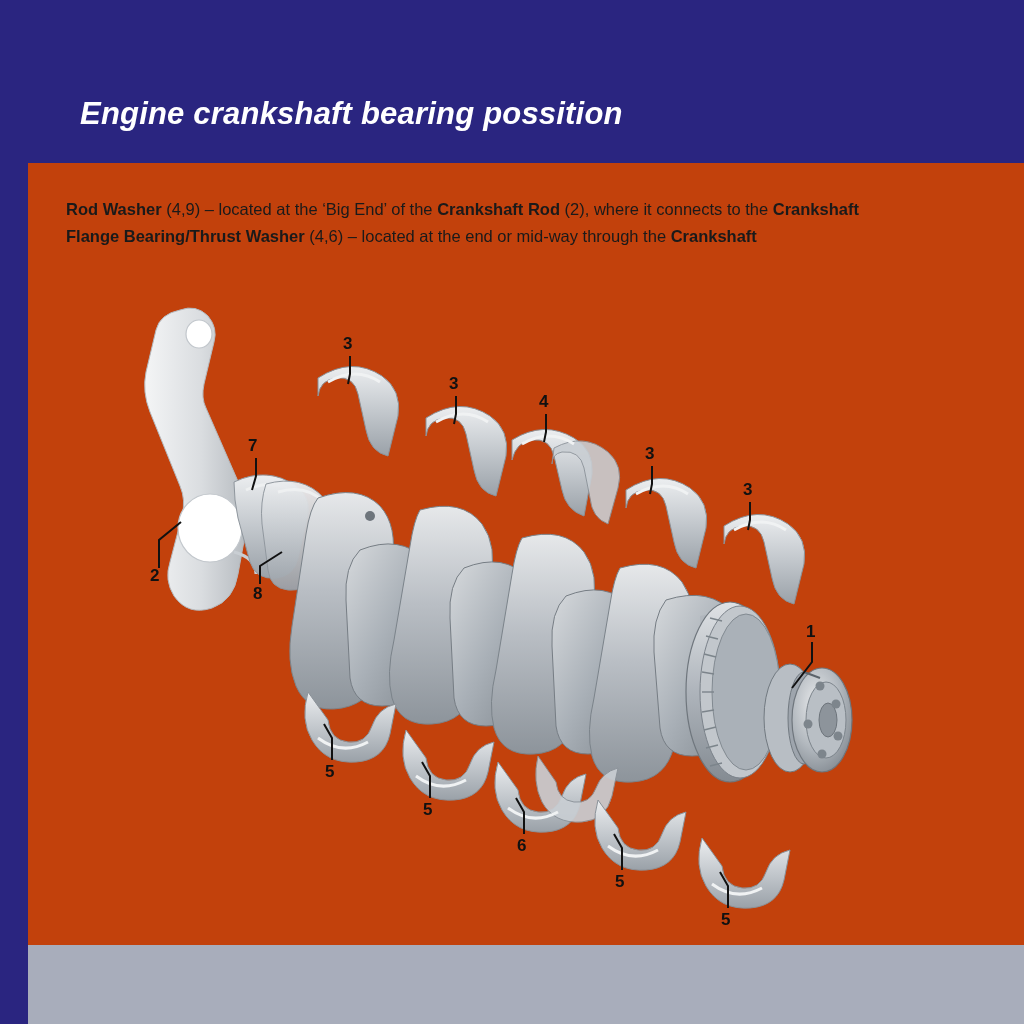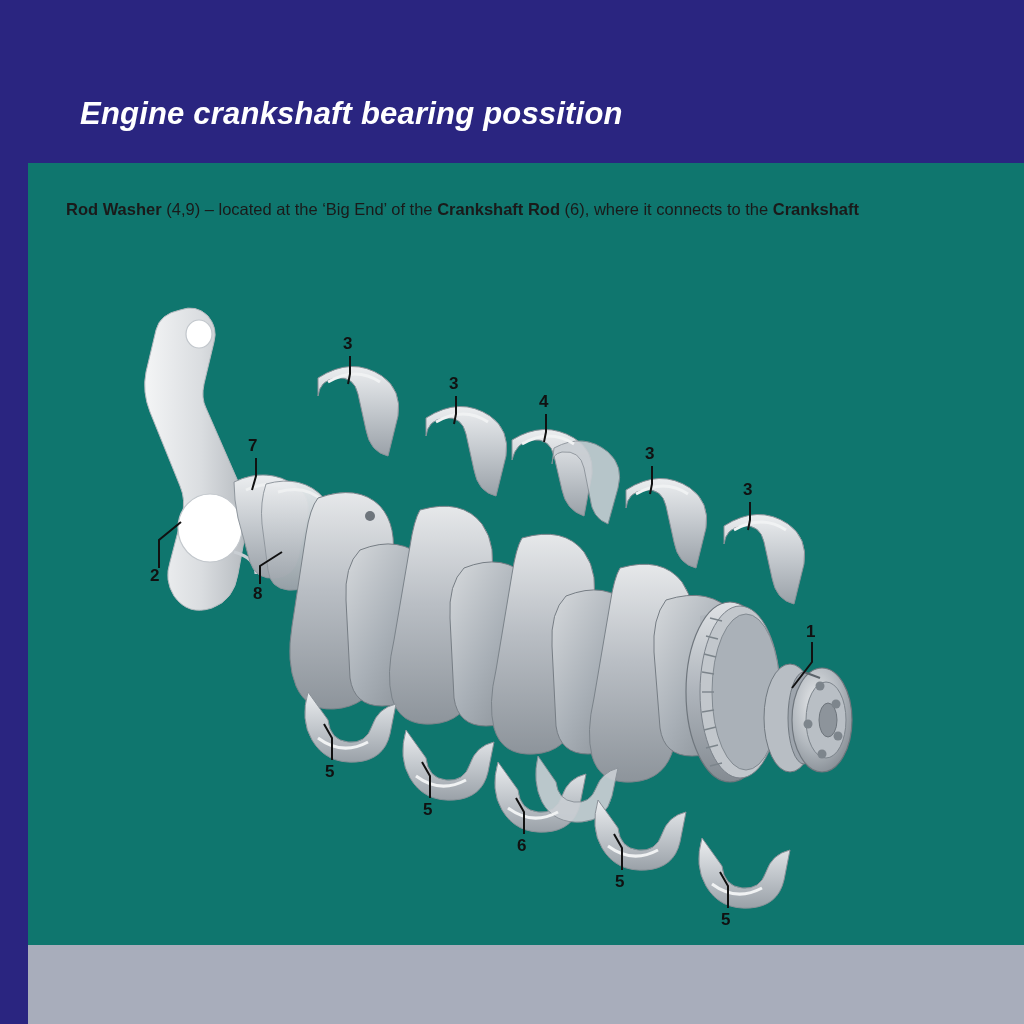--- a/index.html
+++ b/index.html
@@ -10,21 +10,21 @@
   body {
     width: 1024px;
     height: 1024px;
     overflow: hidden;
     font-family: "Liberation Sans", sans-serif;
   }
   .page {
     position: relative;
     width: 1024px;
     height: 1024px;
-    background: #0f766e;
+    background: #c2410c;
   }
   
   .left-band {
     position: absolute;
     left: 0; top: 0;
     width: 28px;
     height: 1024px;
     background: #2a2580;
   }
   
@@ -96,21 +96,22 @@
 </head>
 <body>
 
 <div class="page">
 
   <div class="header-band"></div>
   <div class="left-band"></div>
   <div class="header-title">Engine crankshaft bearing possition</div>
 
   <div class="captions">
-    <div class="line"><b>Rod Washer</b><span> (4,9) – located at the ‘Big End’ of the </span><b>Crankshaft Rod</b><span> (6), where it connects to the </span><b>Crankshaft</b></div>
+    <div class="line"><b>Rod Washer</b><span> (4,9) – located at the ‘Big End’ of the </span><b>Crankshaft Rod</b><span> (2), where it connects to the </span><b>Crankshaft</b></div>
+    <div class="line"><b>Flange Bearing/Thrust Washer</b><span> (4,6) – located at the end or mid-way through the </span><b>Crankshaft</b></div>
   </div>
 
   <div class="diagram">
     <svg width="910" height="640" viewBox="0 0 910 640" xmlns="http://www.w3.org/2000/svg">
       <defs>
         <linearGradient id="gMetal" x1="0" y1="0" x2="0" y2="1">
           <stop offset="0%" stop-color="#e6e8ea"></stop>
           <stop offset="45%" stop-color="#b9bec4"></stop>
           <stop offset="100%" stop-color="#8d949b"></stop>
         </linearGradient>

